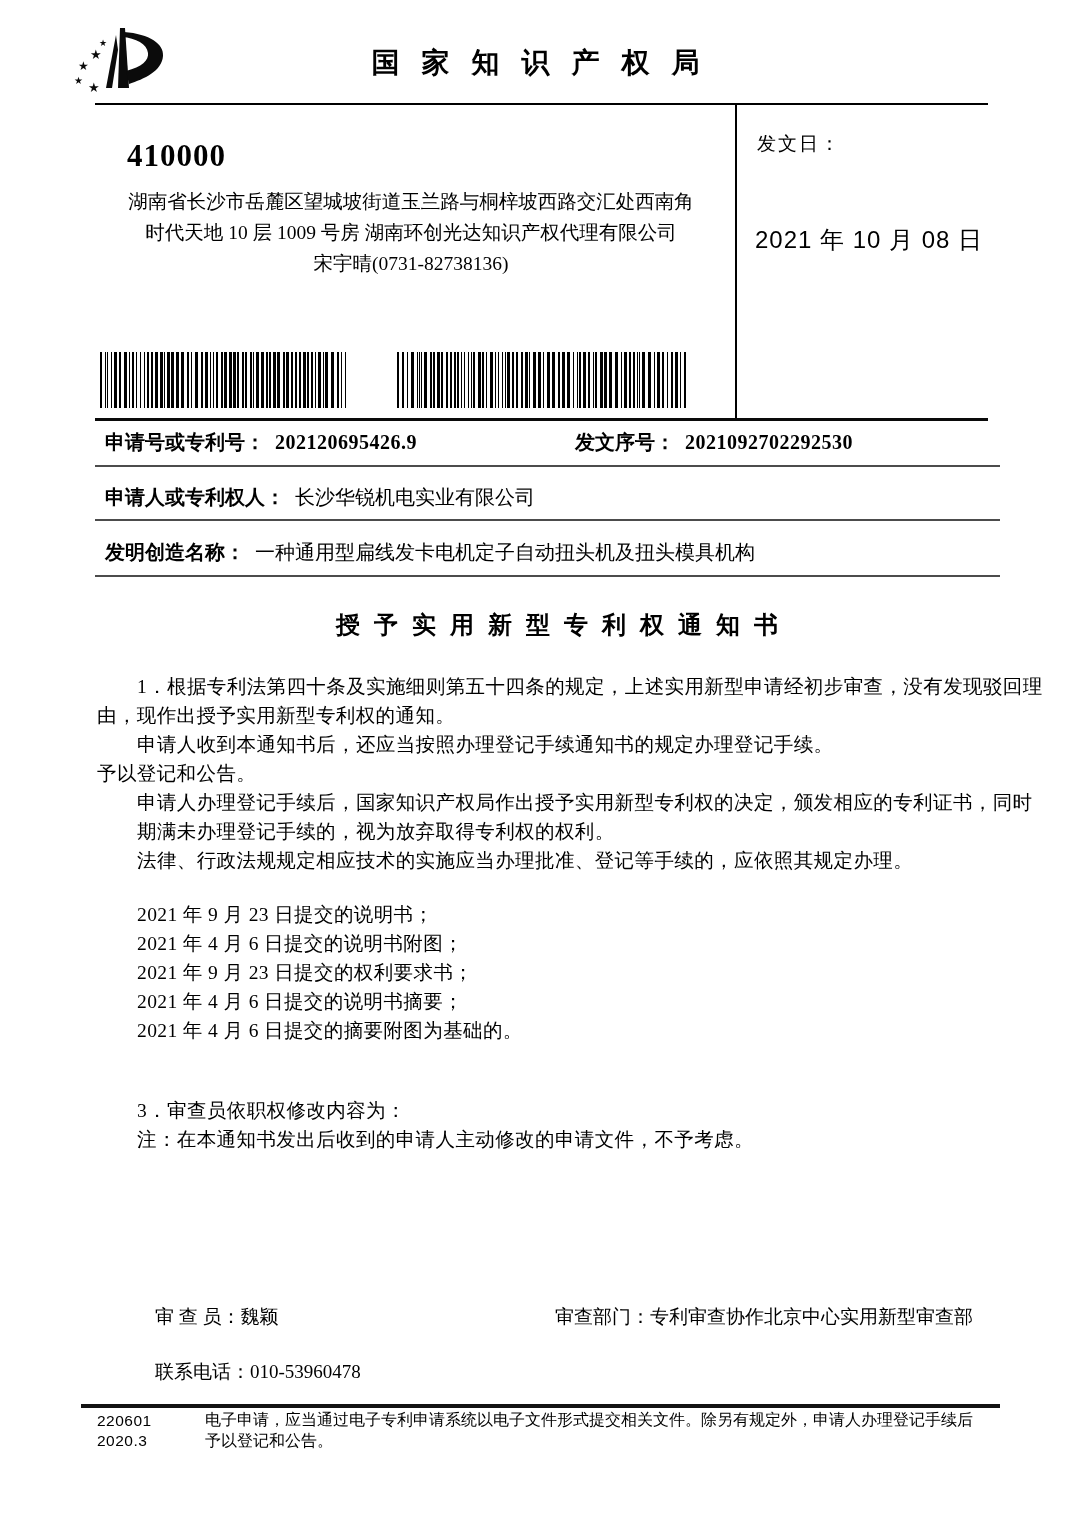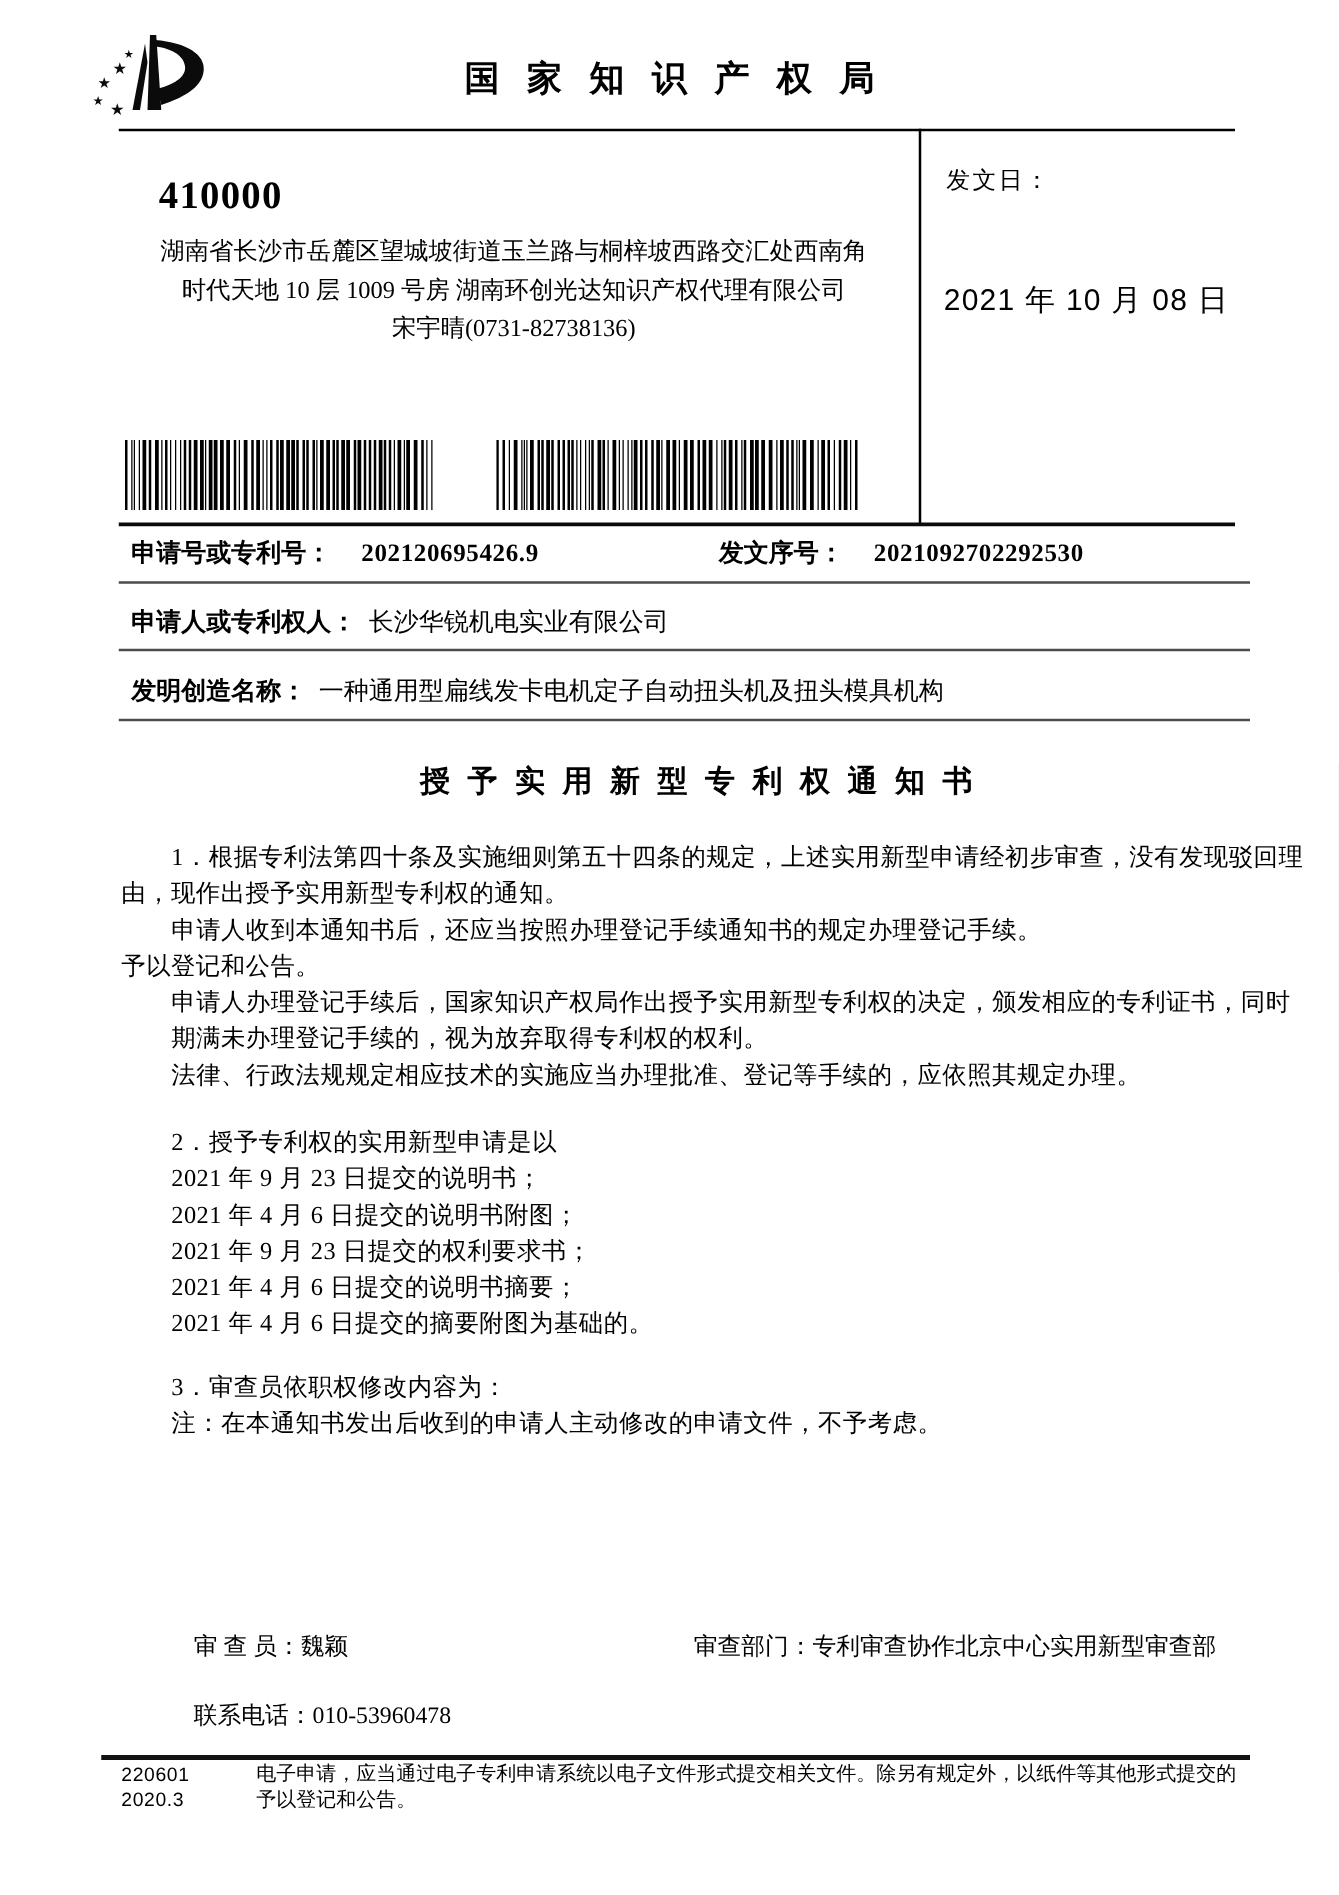--- a/index.html
+++ b/index.html
@@ -35,21 +35,21 @@
   .barcode { top:352px; height:56px; overflow:hidden; font-size:0; white-space:nowrap; }
   .barcode i { display:inline-block; height:56px; background:#000; }
   .bc1 { left:100px; width:250px; }
   .bc2 { left:397px; width:293px; }
 
   
   .frow { font-size:20px; white-space:nowrap; }
   .frow b { font-weight:bold; }
   .sep { left:95px; width:905px; height:2px; background:#4c4c4c; }
   .val { margin-left:10px; }
-  .val-num { margin-left:24px; font-weight:bold; letter-spacing:0.5px; }
+  .val-num { margin-left:10px; font-weight:bold; letter-spacing:0.5px; }
 
   
   .notice-title {
     left:97px; width:920px; top:609px; text-align:center;
     font-size:24px; font-weight:bold; letter-spacing:14px; padding-left:14px;
     white-space:nowrap;
   }
 
   
   .bodysec { left:97px; width:950px; font-size:19.5px; letter-spacing:0.4px; }
@@ -137,21 +137,20 @@
     <div class="ln ind">1．根据专利法第四十条及实施细则第五十四条的规定，上述实用新型申请经初步审查，没有发现驳回理</div>
     <div class="ln">由，现作出授予实用新型专利权的通知。</div>
     <div class="ln ind">申请人收到本通知书后，还应当按照办理登记手续通知书的规定办理登记手续。</div>
     <div class="ln">予以登记和公告。</div>
     <div class="ln ind">申请人办理登记手续后，国家知识产权局作出授予实用新型专利权的决定，颁发相应的专利证书，同时</div>
     <div class="ln ind">期满未办理登记手续的，视为放弃取得专利权的权利。</div>
     <div class="ln ind">法律、行政法规规定相应技术的实施应当办理批准、登记等手续的，应依照其规定办理。</div>
   </div>
 
   <div class="abs bodysec" style="top:900px">
-    <div class="ln ind">2．授予专利权的实用新型申请是以</div>
     <div class="ln ind">2021 年 9 月 23 日提交的说明书；</div>
     <div class="ln ind">2021 年 4 月 6 日提交的说明书附图；</div>
     <div class="ln ind">2021 年 9 月 23 日提交的权利要求书；</div>
     <div class="ln ind">2021 年 4 月 6 日提交的说明书摘要；</div>
     <div class="ln ind">2021 年 4 月 6 日提交的摘要附图为基础的。</div>
   </div>
 
   <div class="abs bodysec" style="top:1096px">
     <div class="ln ind">3．审查员依职权修改内容为：</div>
     <div class="ln ind">注：在本通知书发出后收到的申请人主动修改的申请文件，不予考虑。</div>
@@ -164,17 +163,17 @@
   <div class="abs phone-row">
     <span>联系电话：</span><span>010-53960478</span>
   </div>
 
   <div class="abs hr-footer"></div>
   <div class="abs footer-codes">
     <div>220601</div>
     <div>2020.3</div>
   </div>
   <div class="abs footer-text">
-    <div>电子申请，应当通过电子专利申请系统以电子文件形式提交相关文件。除另有规定外，以纸件等其他形式提交的</div>
+    <div>电子申请，应当通过电子专利申请系统以电子文件形式提交相关文件。除另有规定外，申请人办理登记手续后</div>
     <div>予以登记和公告。</div>
   </div>
 
 </div>
 
 </body></html>

